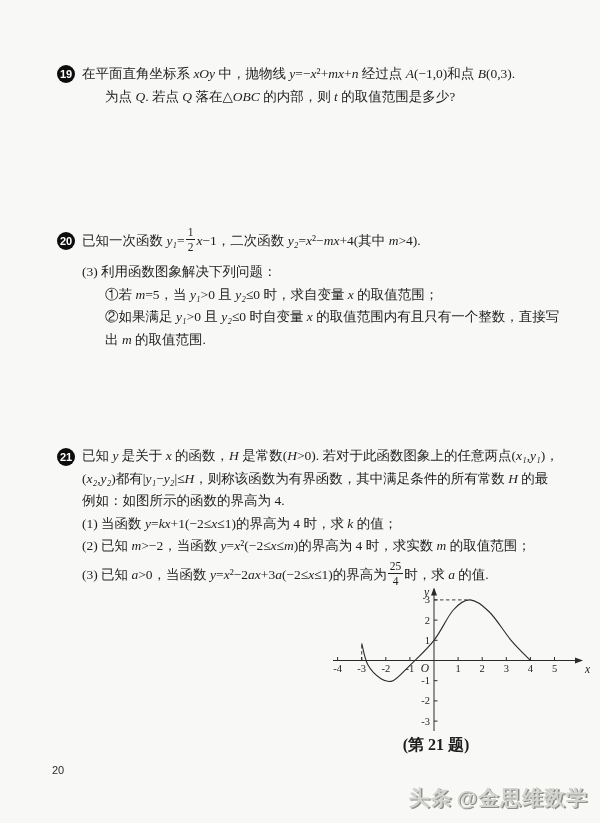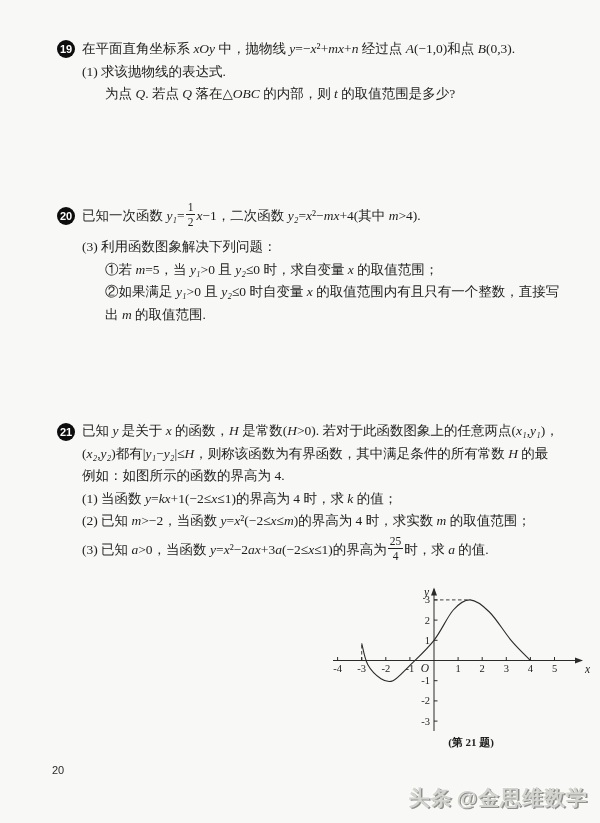--- a/index.html
+++ b/index.html
@@ -5,21 +5,21 @@
   html,body{margin:0;padding:0;}
   body{
     width:600px;height:823px;position:relative;overflow:hidden;
     background:#f8f8f6;color:#1e1e1e;
     font-family:"Liberation Serif","DejaVu Serif",serif;
   }
   .crop-strip{
     position:absolute;top:0;left:6px;right:6px;height:5px;opacity:.65;
     background:repeating-linear-gradient(90deg,#e4e4e2 0 5px,transparent 5px 9px,#ebebе9 9px 15px,transparent 15px 21px,#e7e7e5 21px 26px,transparent 26px 30px);
   }
-  .problem{position:absolute;left:0;width:492px;}
+  .problem{position:absolute;left:0;width:492px;margin-top:25px;}
   .badge{
     position:absolute;left:57px;width:18px;height:18px;border-radius:50%;
     background:#0d0d0d;color:#fff;text-align:center;
     font:bold 11px/18px "Liberation Sans",sans-serif;
   }
   .ptext{margin-left:82px;font-size:13.5px;}
   .line{height:22.5px;line-height:22.5px;white-space:nowrap;}
   .line.tall{height:40px;line-height:40px;}
   .line.tall2{height:34px;line-height:34px;}
   .ind1{padding-left:23px;}
@@ -28,39 +28,38 @@
   .frac .num{display:block;border-bottom:1px solid #1e1e1e;padding:0 2px 1px;}
   .frac .den{display:block;padding-top:1px;}
   .graph{position:absolute;left:330px;top:582px;margin:0;}
   .graph svg text{font-family:"Liberation Serif",serif;}
   .ax{stroke:#2b2b2b;stroke-width:1;}
   .arr{fill:#2b2b2b;stroke:none;}
   .dash{stroke:#2b2b2b;stroke-width:.9;stroke-dasharray:3.5,2.5;}
   .curve{fill:none;stroke:#2b2b2b;stroke-width:1.1;}
   .tick{font-size:10.5px;fill:#1e1e1e;}
   .ital{font-style:italic;font-size:11.5px;}
-  .caption{position:absolute;left:378px;top:735px;width:116px;text-align:right;font-weight:bold;font-size:11px;white-space:nowrap;}
+  .caption{position:absolute;left:378px;top:735px;width:116px;text-align:center;font-weight:bold;font-size:16px;white-space:nowrap;}
   .pagenum{position:absolute;left:52px;top:764px;font:11px "Liberation Sans",sans-serif;color:#2a2a2a;}
   .watermark{
     position:absolute;right:12px;top:784px;letter-spacing:1px;white-space:nowrap;
     font:bold 21px "Liberation Sans",sans-serif;color:#d3d3d0;
     text-shadow:1.4px 1.4px 0 #8f8f8c,-1px -1px 0 #fbfbf9;
   }
   .watermark span{margin-left:4px;}
 </style>
 </head>
 <body>
 
 <div class="crop-strip"></div>
 
 <section class="problem" style="top:38px">
   <span class="badge" style="top:2px">19</span>
   <div class="ptext">
     <div class="line">在平面直角坐标系 <i>xOy</i> 中，抛物线 <i>y</i>=−<i>x</i>²+<i>mx</i>+<i>n</i> 经过点 <i>A</i>(−1,0)和点 <i>B</i>(0,3).</div>
-    <div class="line">(1) 求该抛物线的表达式.</div>
     <div class="line ind1">为点 <i>Q</i>. 若点 <i>Q</i> 落在△<i>OBC</i> 的内部，则 <i>t</i> 的取值范围是多少?</div>
   </div>
 </section>
 
 <section class="problem" style="top:196px">
   <span class="badge" style="top:11px">20</span>
   <div class="ptext">
     <div class="line tall">已知一次函数 <i>y₁</i>=<span class="frac"><span class="num">1</span><span class="den">2</span></span><i>x</i>−1，二次函数 <i>y₂</i>=<i>x</i>²−<i>mx</i>+4(其中 <i>m</i>&gt;4).</div>
     <div class="line">(3) 利用函数图象解决下列问题：</div>
     <div class="line ind1">①若 <i>m</i>=5，当 <i>y₁</i>&gt;0 且 <i>y₂</i>≤0 时，求自变量 <i>x</i> 的取值范围；</div>

